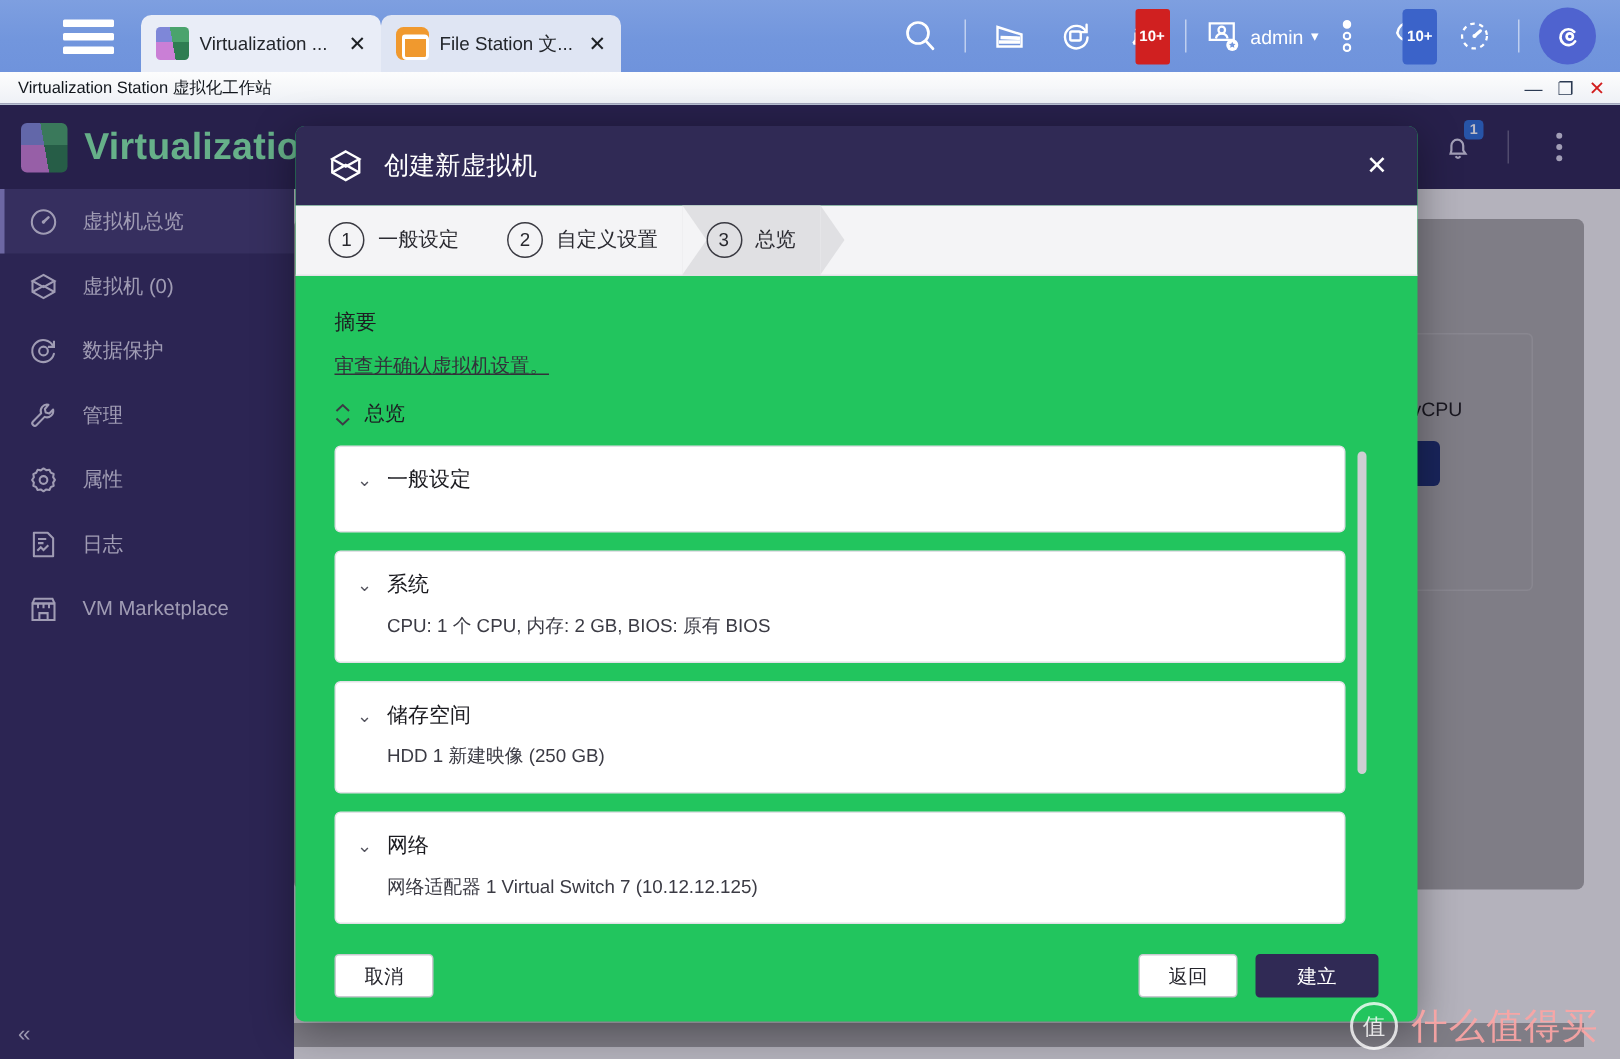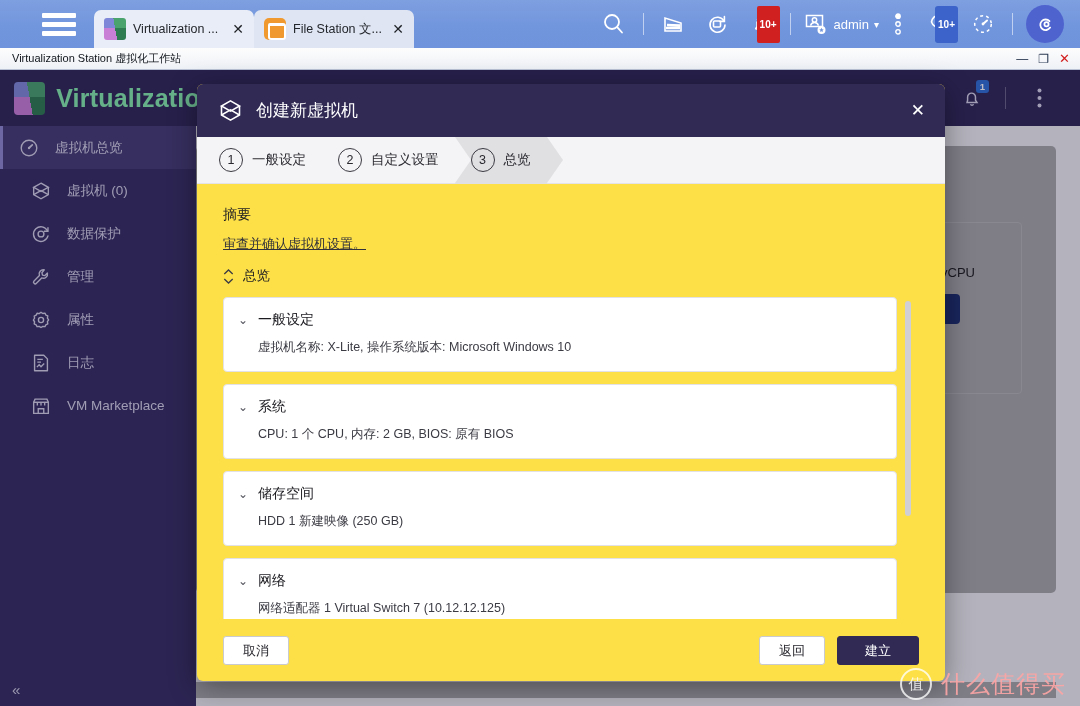--- a/index.html
+++ b/index.html
@@ -99,21 +99,21 @@
     position: absolute; top: 5px; right: 4px; background: #2f6fd6; color: #fff;
     font-size: 9.5px; line-height: 13px; min-width: 13px; text-align: center;
     border-radius: 3px; font-weight: bold;
   }
 
   .sidebar {
     position: absolute; left: 0; top: 56px; width: 196px; bottom: 0;
     background: #352e61;
   }
   .side-item {
-    height: 43px; display: flex; align-items: center; gap: 14px; padding-left: 29px;
+    height: 43px; display: flex; align-items: center; gap: 14px; padding-left: 17px;
     color: #d6d3e8; font-size: 13.5px; cursor: pointer;
   }
   .side-item.active { background: #433c72; border-left: 3px solid #8f8ad0; padding-left: 14px; }
   .side-ico { width: 24px; height: 24px; flex: none; display:flex; align-items:center; justify-content:center; }
 
   .content-area {
     position: absolute; left: 196px; top: 56px; right: 0; bottom: 0;
     background: #f1f1f3;
   }
   .ghost-card {
@@ -136,21 +136,21 @@
     background: #a8a8a8;
   }
   .collapse-chev {
     position: absolute; left: 12px; bottom: 8px; color: #cfcde2; font-size: 15px; cursor: pointer;
   }
 
   
   .overlay { position: absolute; left: 0; top: 70px; width: 1080px; height: 636px; background: rgba(20,16,46,.28); }
   .modal {
     position: absolute; left: 197px; top: 84px; width: 748px; height: 597px;
-    background: #fde047; border-radius: 6px; overflow: hidden;
+    background: #22c55e; border-radius: 6px; overflow: hidden;
     box-shadow: 0 6px 28px rgba(0,0,0,.38);
     display: flex; flex-direction: column;
   }
   .modal-head {
     height: 53px; background: #302a55; display: flex; align-items: center;
     padding: 0 16px 0 20px; color: #fff; flex: none;
   }
   .modal-head-ico { width: 27px; height: 27px; flex: none; margin-right: 12px; }
   .modal-title { font-size: 17px; font-weight: 500; }
   .modal-close { margin-left: auto; font-size: 17px; cursor: pointer; line-height: 1; padding: 6px 4px; }
@@ -507,21 +507,20 @@
         <span>总览</span>
       </div>
 
       <div class="scrollwrap">
 
         <div class="card">
           <div class="card-head">
             <span class="card-chev">⌄</span>
             <span class="card-title">一般设定</span>
           </div>
-          <div class="card-text">虚拟机名称: X-Lite, 操作系统版本: Microsoft Windows 10</div>
         </div>
 
         <div class="card">
           <div class="card-head">
             <span class="card-chev">⌄</span>
             <span class="card-title">系统</span>
           </div>
           <div class="card-text">CPU: 1 个 CPU, 内存: 2 GB, BIOS: 原有 BIOS</div>
         </div>
 

